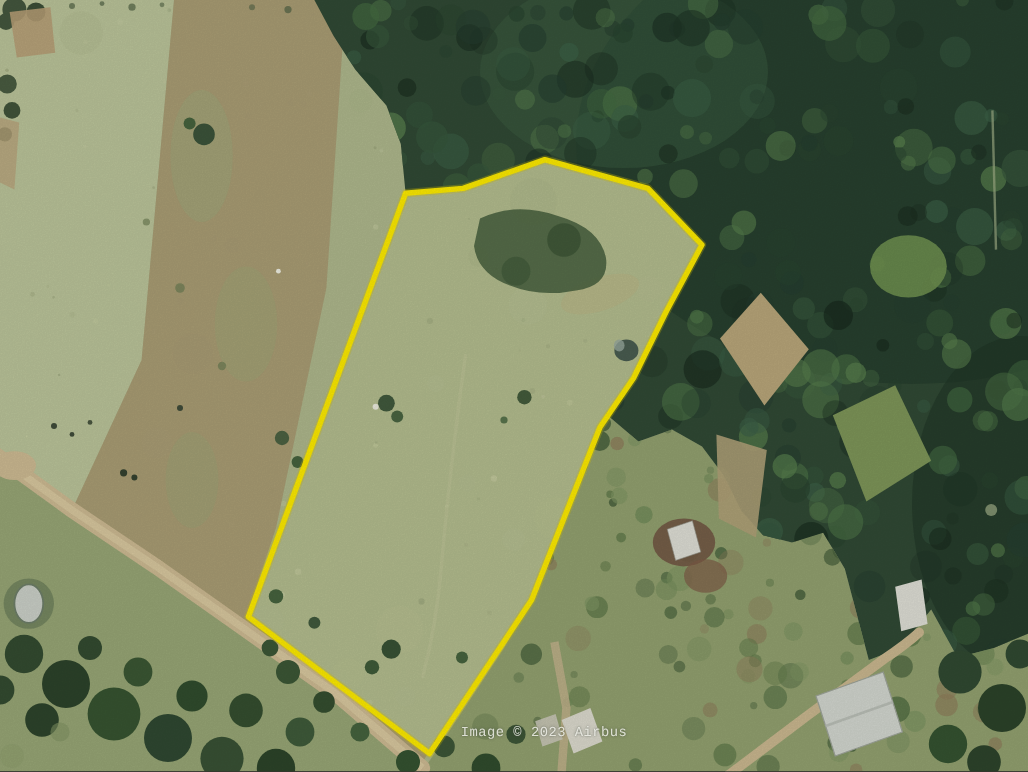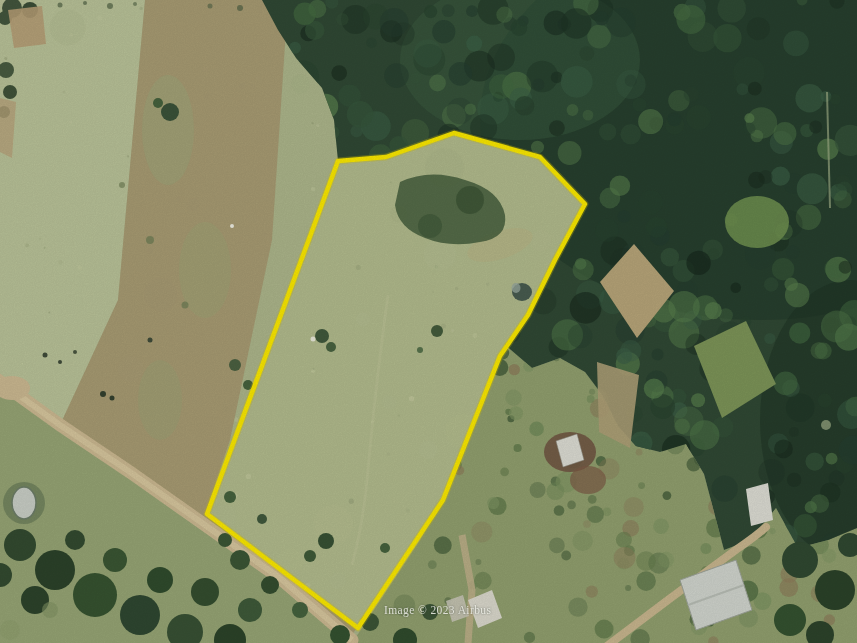--- a/index.html
+++ b/index.html
@@ -1,18 +1,18 @@
 <!DOCTYPE html>
 <html><head>
 <meta charset="utf-8">
 <style>
   html,body{margin:0;padding:0;background:#222;}
   .stage{
     position:relative;width:857px;height:643px;overflow:hidden;
-    font-family:Liberation Serif, serif;
+    font-family:Liberation Mono, monospace;
   }
   .stage svg{display:block;filter:blur(.45px);}
   .watermark{
     position:absolute;left:384px;top:604px;
     font-size:11.5px;letter-spacing:.4px;
     color:rgba(248,248,240,.82);
     text-shadow:0 0 2px rgba(50,60,50,.7);
     filter:blur(.35px);
     pointer-events:none;white-space:nowrap;
   }

